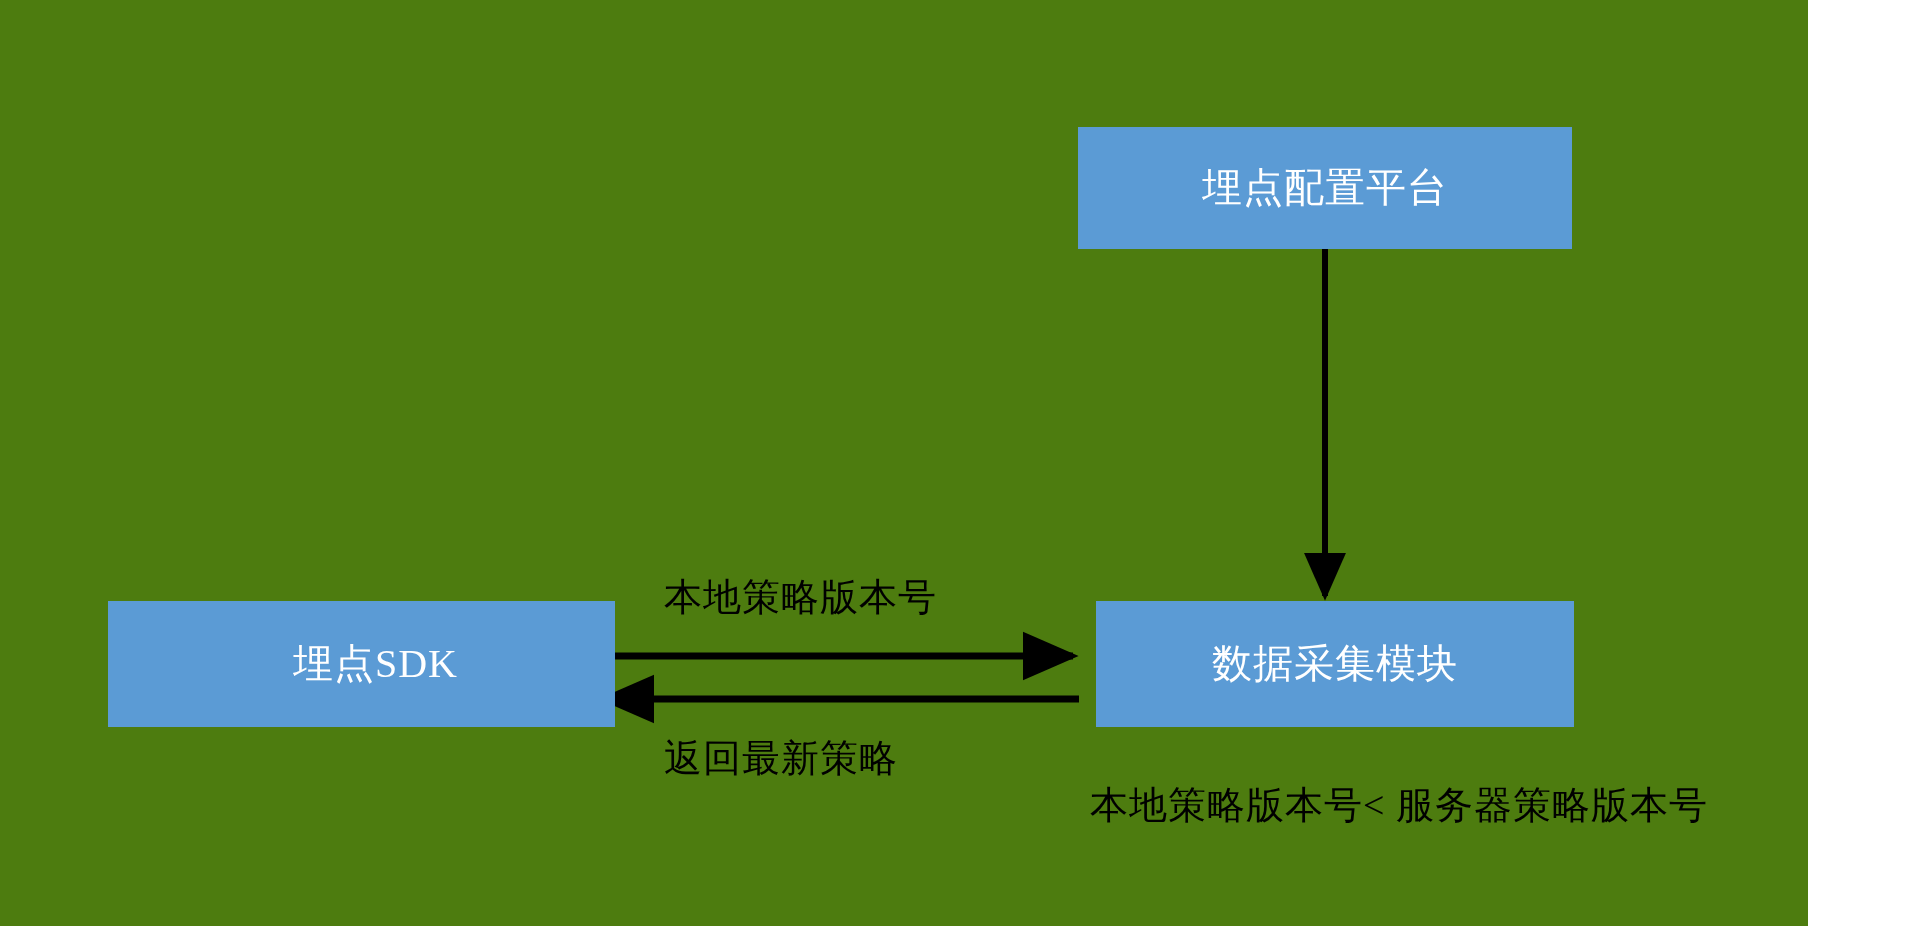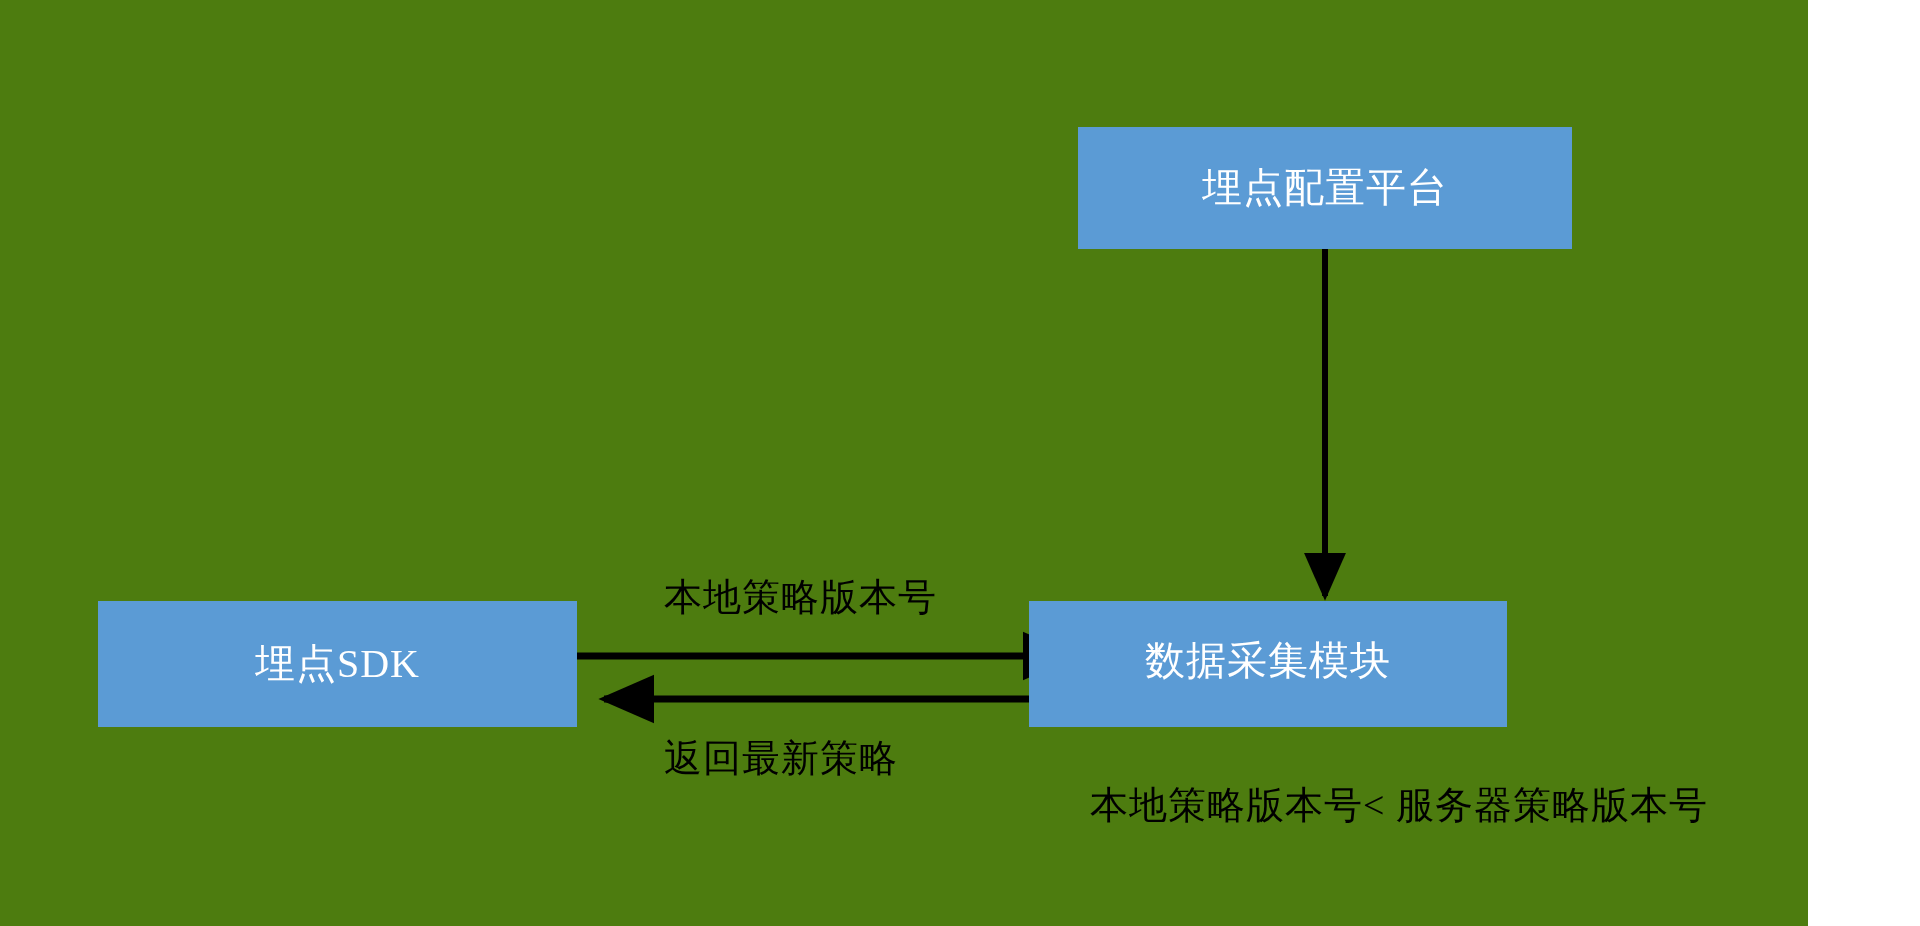--- a/index.html
+++ b/index.html
@@ -34,31 +34,31 @@
     text-rendering: optimizeLegibility;
   }
 
   #node-config-platform {
     left: 1078px;
     top: 127px;
     width: 494px;
     height: 122px;
   }
   #node-sdk {
-    left: 98px;
+    left: 108px;
     top: 601px;
     width: 479px;
     height: 126px;
+    padding-left: 28px;
   }
   #node-collector {
-    left: 1029px;
+    left: 1096px;
     top: 601px;
     width: 478px;
     height: 126px;
-    font-family: Liberation Mono, monospace;
   }
 
   
   .edge-label {
     position: absolute;
     color: #000000;
     font-size: 38px;
     line-height: 1.1;
     white-space: nowrap;
     letter-spacing: 1px;

